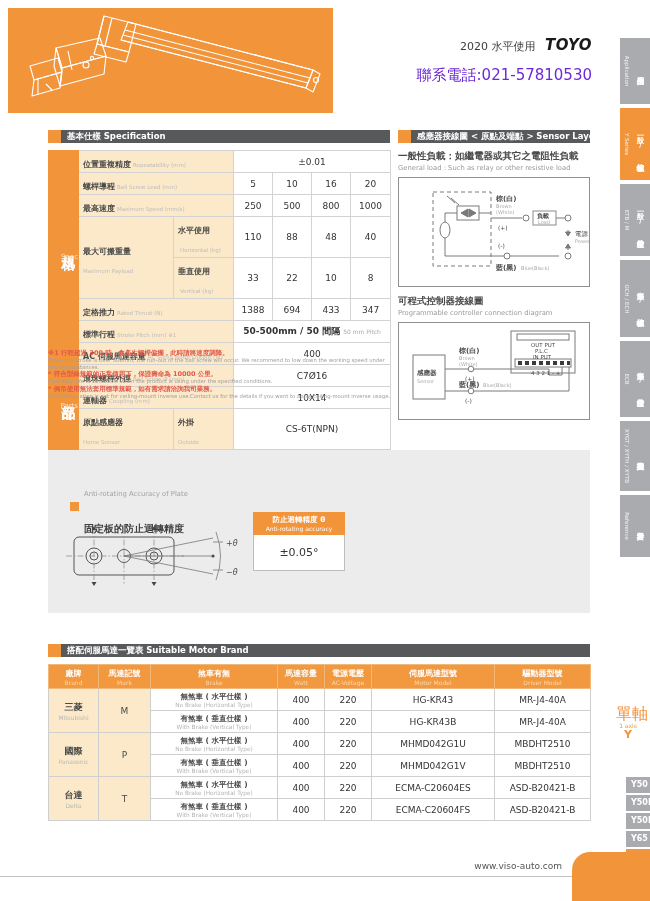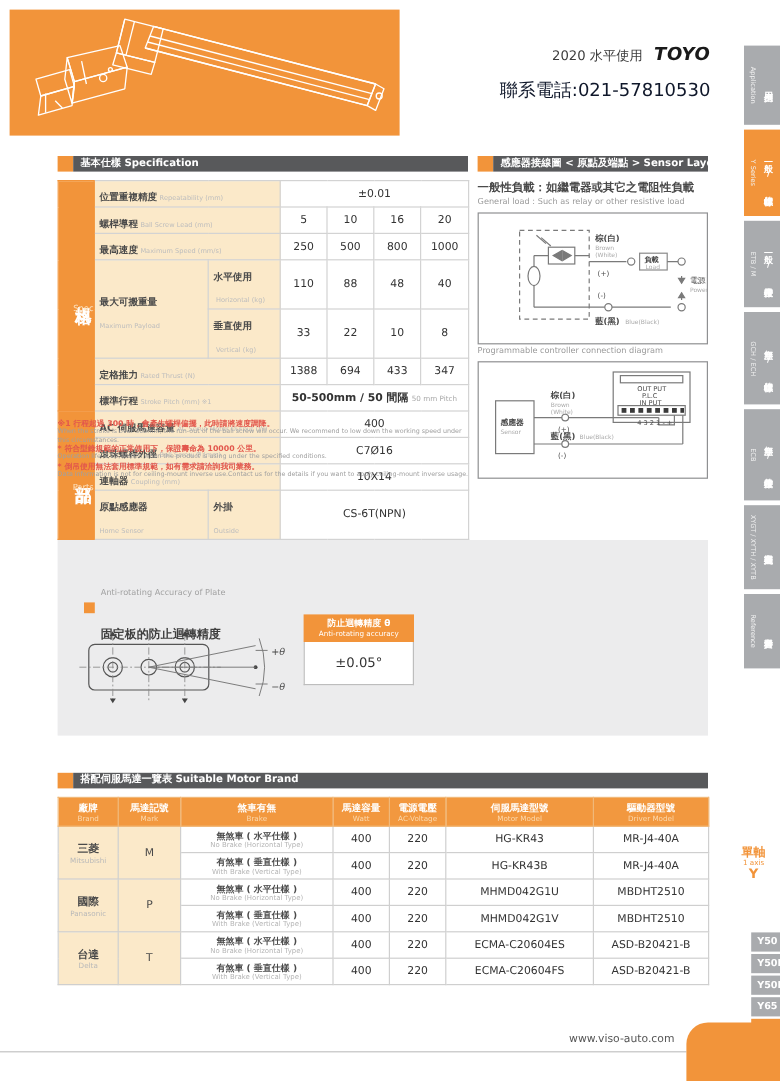--- a/index.html
+++ b/index.html
@@ -6,31 +6,31 @@
   html,body { background:#fff; }
   body { font-family:"DejaVu Sans","Liberation Sans",sans-serif; }
   .page { position:relative; width:650px; height:901px; background:#fff; overflow:hidden; }
 
   
   .hero { position:absolute; left:8px; top:8px; width:325px; height:105px; background:#f2943a; }
   .hero svg { display:block; }
   .cat-line { position:absolute; top:36px; left:380px; width:212px; text-align:right; color:#3c3c3c; font-size:11px; }
   .cat-line .yr { font-weight:normal; }
   .cat-line .logo { font-weight:bold; font-style:italic; font-size:15px; letter-spacing:.5px; color:#1a1a1a; margin-left:6px;}
-  .phone { position:absolute; top:66px; left:330px; width:262px; text-align:right; color:#0f172a; font-size:15px; }
+  .phone { position:absolute; top:66px; left:330px; width:262px; text-align:right; color:#6d28d9; font-size:15px; }
 
   
   .vtab { position:absolute; right:0; width:30px; background:#a9abae; }
   .vtab.active { background:#f2943a; }
   .vtab-zh { position:absolute; left:15px; top:50%; transform:translateY(-50%); writing-mode:vertical-rl; text-orientation:upright; font-size:7.5px; font-weight:bold; color:#fff; white-space:nowrap; }
   .vtab-en { position:absolute; left:4px; top:50%; transform:translateY(-50%); writing-mode:vertical-rl; font-size:5.5px; color:#f2f2f2; white-space:nowrap; }
 
   
   .axis-group { position:absolute; right:2px; top:706px; width:40px; text-align:center; color:#f2943a; line-height:1.05; }
-  .axis-group .a-zh { font-size:10px; font-weight:bold; }
+  .axis-group .a-zh { font-size:16px; font-weight:normal;text-align:right; }
   .axis-group .a-en { font-size:6px; }
   .axis-group .a-letter { font-size:11px; font-weight:bold; }
   .mtab { position:absolute; right:0; width:24px; height:16px; background:#a9abae; color:#fff; font-size:8px; font-weight:bold; line-height:16px; padding-left:5px;margin-top:23px; }
   .mtab.active { background:#f2943a; }
 
   
   .secbar { position:absolute; height:13px; display:flex; }
   .secbar .sq { width:13px; height:13px; background:#f2943a; flex:0 0 13px; }
   .secbar .bar { flex:1; background:#58595b; color:#fff; font-size:8.5px; line-height:13px; padding-left:6px; white-space:nowrap; overflow:hidden; }
   .secbar .bar b { font-weight:bold; }
@@ -322,20 +322,21 @@
         <text x="138" y="40" font-size="6" fill="#4a4a4a" font-weight="bold">負載</text>
         <text x="139" y="46" font-size="5" fill="#aaaaaa">Load</text>
         <text x="176" y="58" font-size="6.5" fill="#4a4a4a">電源</text>
         <text x="176" y="65" font-size="5" fill="#aaaaaa">Power</text>
         <text x="99" y="70" font-size="6" fill="#4a4a4a">(-)</text>
         <text x="97" y="92" font-size="7" fill="#4a4a4a" font-weight="bold">藍(黑)</text>
         <text x="122" y="92" font-size="5" fill="#aaaaaa">Blue(Black)</text>
       </svg>
     </div>
 
+    <div class="plc-title-zh">可程式控制器接線圖</div>
     <div class="plc-title-en">Programmable controller connection diagram</div>
 
     <div class="diag-box">
       <svg width="190" height="92" viewBox="0 0 190 92">
         <g fill="none" stroke="#7a7a7a" stroke-width="1">
           <rect x="14" y="32" width="32" height="44"></rect>
           <rect x="112" y="8" width="64" height="42"></rect>
           <rect x="118" y="11" width="52" height="6"></rect>
           <rect x="116" y="36" width="56" height="8"></rect>
           <line x1="46" y1="44" x2="158" y2="44" stroke="none"></line>

